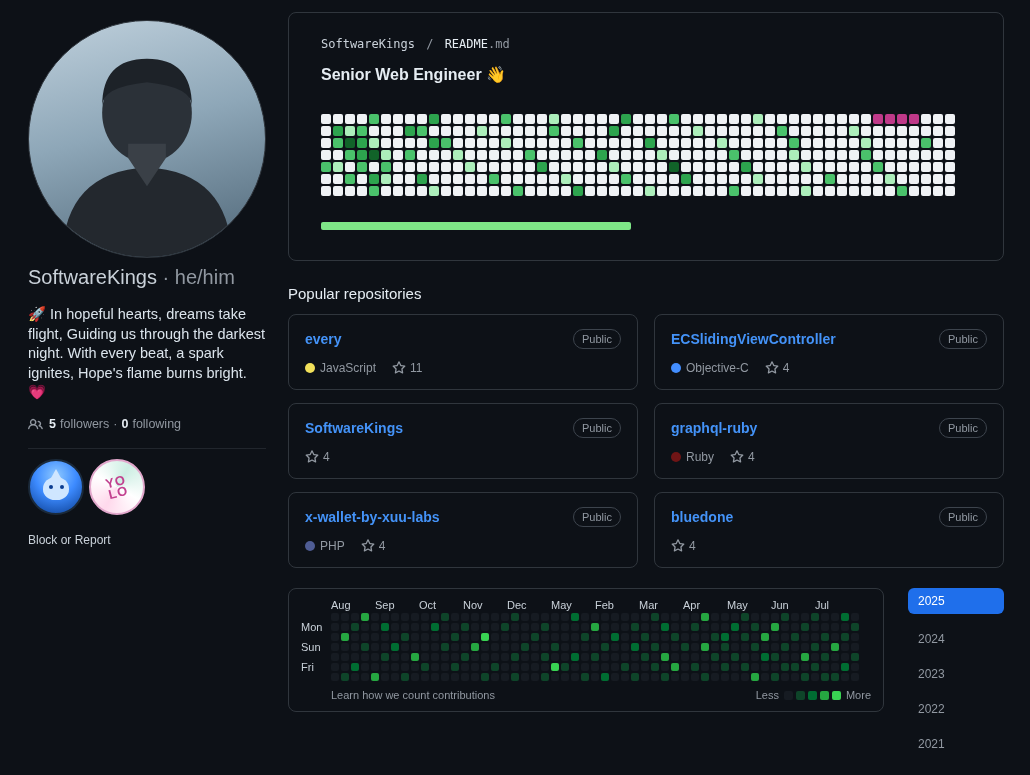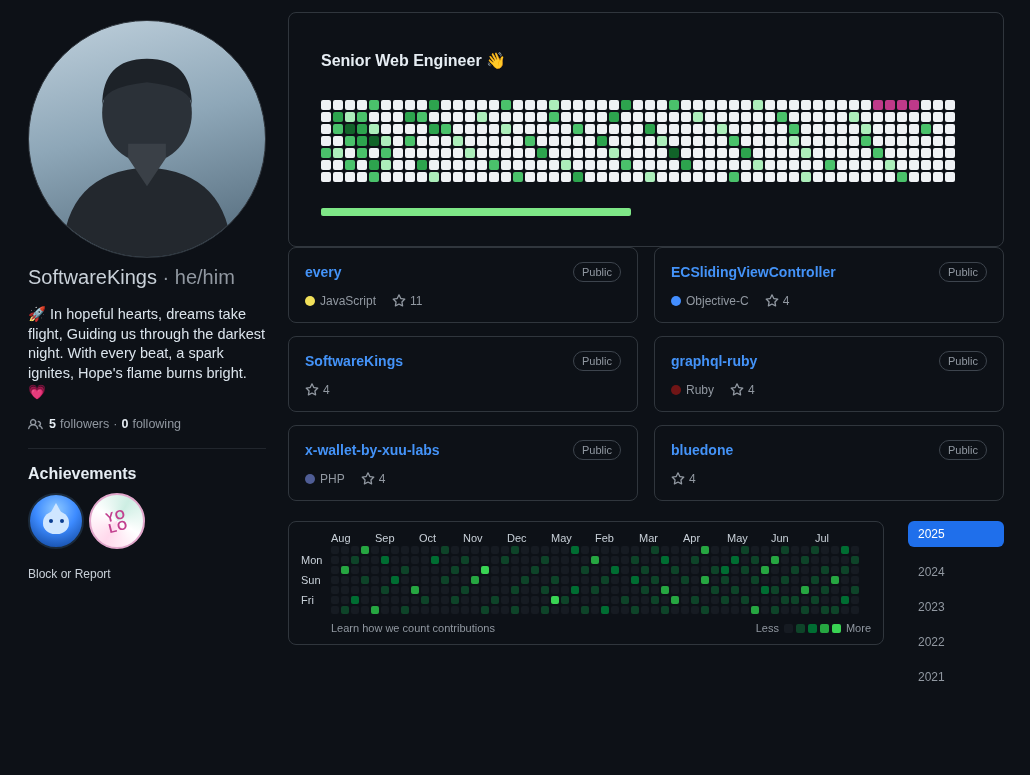--- a/index.html
+++ b/index.html
@@ -156,36 +156,40 @@
       </svg>
       <b>5</b>
       <span>followers</span>
       <span>·</span>
       <b>0</b>
       <span>following</span>
     </div>
 
     <hr>
 
-    <h2 class="achievements-title">Achievements</h2>
     <div class="badges">
       <div class="badge badge-shark">
         <div class="shark-body"></div>
       </div>
       <div class="badge badge-yolo">
         <span class="yolo-text">YOLO</span>
       </div>
     </div>
 
     <a class="block-report">Block or Report</a>
   </aside>
 
   <main class="main">
 
     <section class="readme-card">
+      <div class="breadcrumb">
+        <span class="bc-user">SoftwareKings</span>
+        <span class="bc-sep">/</span>
+        <span class="bc-file">README</span><span>.md</span>
+      </div>
       <h1 class="readme-title">Senior Web Engineer 👋</h1>
       <div class="readme-grid" style="display: grid; grid-template-columns: repeat(53, 10px); gap: 2px;">
           <div style="width: 10px; height: 10px; border-radius: 2px; background: rgb(239, 242, 245);"></div>
           <div style="width: 10px; height: 10px; border-radius: 2px; background: rgb(239, 242, 245);"></div>
           <div style="width: 10px; height: 10px; border-radius: 2px; background: rgb(239, 242, 245);"></div>
           <div style="width: 10px; height: 10px; border-radius: 2px; background: rgb(239, 242, 245);"></div>
           <div style="width: 10px; height: 10px; border-radius: 2px; background: rgb(74, 194, 107);"></div>
           <div style="width: 10px; height: 10px; border-radius: 2px; background: rgb(239, 242, 245);"></div>
           <div style="width: 10px; height: 10px; border-radius: 2px; background: rgb(239, 242, 245);"></div>
           <div style="width: 10px; height: 10px; border-radius: 2px; background: rgb(239, 242, 245);"></div>
@@ -549,20 +553,21 @@
           <div style="width: 10px; height: 10px; border-radius: 2px; background: rgb(239, 242, 245);"></div>
           <div style="width: 10px; height: 10px; border-radius: 2px; background: rgb(74, 194, 107);"></div>
           <div style="width: 10px; height: 10px; border-radius: 2px; background: rgb(239, 242, 245);"></div>
           <div style="width: 10px; height: 10px; border-radius: 2px; background: rgb(239, 242, 245);"></div>
           <div style="width: 10px; height: 10px; border-radius: 2px; background: rgb(239, 242, 245);"></div>
           <div style="width: 10px; height: 10px; border-radius: 2px; background: rgb(239, 242, 245);"></div>
         </div>
       <div class="readme-bar" style="background: rgb(126, 231, 135);"></div>
     </section>
 
+    <h2 class="section-title">Popular repositories</h2>
     <div class="repo-grid">
 
       <div class="repo-card">
         <div class="repo-top">
           <a class="repo-name">every</a>
           <span class="chip">Public</span>
         </div>
         <div class="repo-meta">
           <span class="lang">
             <span class="lang-dot" style="background: rgb(241, 224, 90);"></span>

